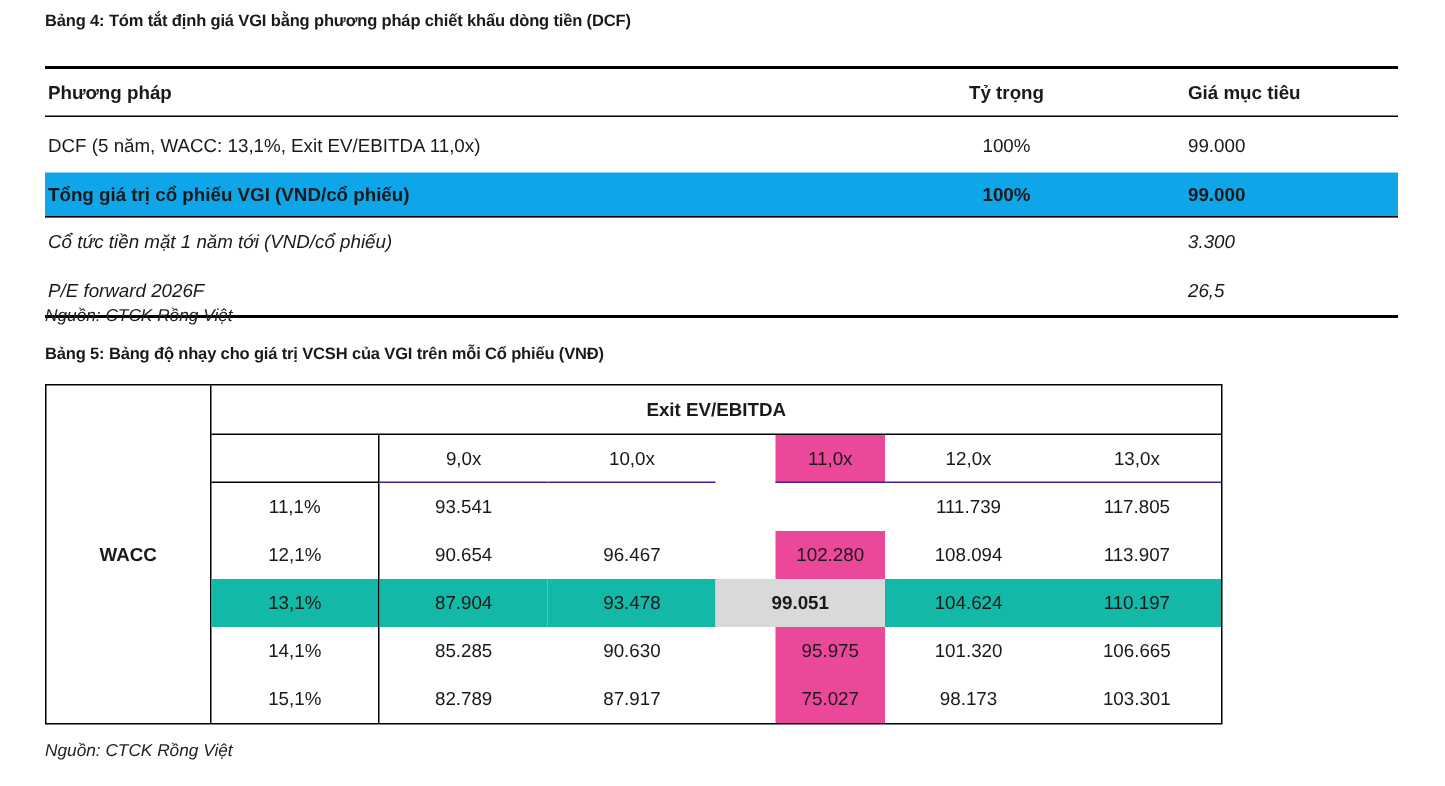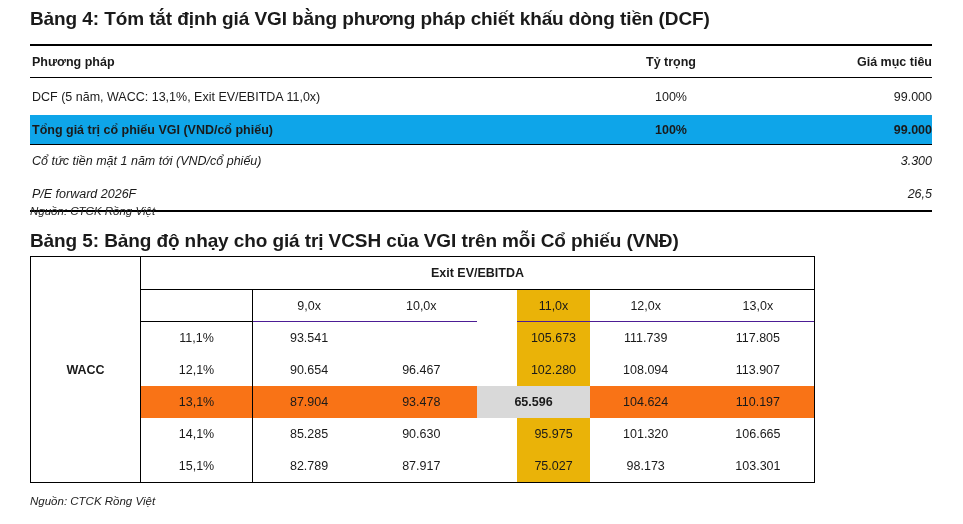--- a/index.html
+++ b/index.html
@@ -5,37 +5,37 @@
   * { margin:0; padding:0; box-sizing:border-box; }
   html,body { background:#ffffff; }
   body {
     width:963px; height:524px; position:relative; overflow:hidden;
     font-family:"Liberation Sans", sans-serif;
     color:#1a1a1a;
     -webkit-font-smoothing:antialiased;
   }
   .abs { position:absolute; }
   .tbl-title {
-    left:30px; width:902px; font-size:19px; font-weight:bold;
+    left:30px; width:902px; font-size:11px; font-weight:bold;
     letter-spacing:-0.1px;
   }
   .source {
     left:30px; font-size:11.5px; font-style:italic; color:#222;
   }
 
   
   .t4 {
     left:30px; top:44px; width:902px;
     border-top:2px solid #000; border-bottom:2px solid #000;
     font-size:12.5px;
   }
   .t4-row { display:flex; align-items:center; }
   .t4-row .m { flex:1; padding-left:2px; }
   .t4-row .w { width:242px; text-align:center; }
-  .t4-row .g { width:140px; text-align:right; }
+  .t4-row .g { width:140px; text-align:left; }
   .t4-head { height:32px; border-bottom:1px solid #000; font-weight:bold; }
   .t4-dcf  { height:37px; }
   .t4-tong { height:30px; background:#0ea5e9; font-weight:bold; border-bottom:1px solid #000; }
   .t4-it   { height:32px; font-style:italic; }
   .t4-pe   { height:33px; font-style:italic;gap:34px; }
 
   
   .t5 {
     left:30px; top:256px; width:785px; height:227px;
     border:1px solid #000;
@@ -45,22 +45,22 @@
     font-size:12.5px;
   }
   .t5 > div { display:flex; align-items:center; justify-content:center; }
   .t5-corner { grid-column:1; grid-row:1 / 8; border-right:1px solid #000; font-weight:bold; }
   .t5-exit   { grid-column:2 / 8; grid-row:1; border-bottom:1px solid #000; font-weight:bold; }
   .t5-blank  { grid-column:2; grid-row:2; border-right:1px solid #000; border-bottom:1px solid #000; }
   .hb { border-bottom:1px solid #4c1d95; }            
   .pct { border-right:1px solid #000; }            
   .c2{grid-column:2}.c3{grid-column:3}.c4{grid-column:4}.c5{grid-column:5}.c6{grid-column:6}.c7{grid-column:7}
   .r2{grid-row:2}.r3{grid-row:3}.r4{grid-row:4}.r5{grid-row:5}.r6{grid-row:6}.r7{grid-row:7}
-  .bg-row   { background:#f97316; }
-  .bg-col   { background:#eab308;margin-left:40px; }
+  .bg-row   { background:#14b8a6; }
+  .bg-col   { background:#ec4899;margin-left:40px; }
   .bg-cross { background:#d9d9d9; font-weight:bold; }
 </style>
 </head>
 <body>
 
 <div class="abs tbl-title" style="top:8px">Bảng 4: Tóm tắt định giá VGI bằng phương pháp chiết khấu dòng tiền (DCF)</div>
 
 <div class="abs t4">
   <div class="t4-row t4-head">
     <div class="m">Phương pháp</div>
@@ -99,35 +99,34 @@
   <div class="t5-blank"></div>
 
   <div class="c3 r2 hb">9,0x</div>
   <div class="c4 r2 hb">10,0x</div>
   <div class="c5 r2 hb bg-col">11,0x</div>
   <div class="c6 r2 hb">12,0x</div>
   <div class="c7 r2 hb">13,0x</div>
 
   <div class="c2 r3 pct">11,1%</div>
   <div class="c3 r3">93.541</div>
-  <div class="c5 r3 bg-col">105.673</div>
   <div class="c6 r3">111.739</div>
   <div class="c7 r3">117.805</div>
 
   <div class="c2 r4 pct">12,1%</div>
   <div class="c3 r4">90.654</div>
   <div class="c4 r4">96.467</div>
   <div class="c5 r4 bg-col">102.280</div>
   <div class="c6 r4">108.094</div>
   <div class="c7 r4">113.907</div>
 
   <div class="c2 r5 pct bg-row">13,1%</div>
   <div class="c3 r5 bg-row">87.904</div>
   <div class="c4 r5 bg-row">93.478</div>
-  <div class="c5 r5 bg-cross">65.596</div>
+  <div class="c5 r5 bg-cross">99.051</div>
   <div class="c6 r5 bg-row">104.624</div>
   <div class="c7 r5 bg-row">110.197</div>
 
   <div class="c2 r6 pct">14,1%</div>
   <div class="c3 r6">85.285</div>
   <div class="c4 r6">90.630</div>
   <div class="c5 r6 bg-col">95.975</div>
   <div class="c6 r6">101.320</div>
   <div class="c7 r6">106.665</div>
 

